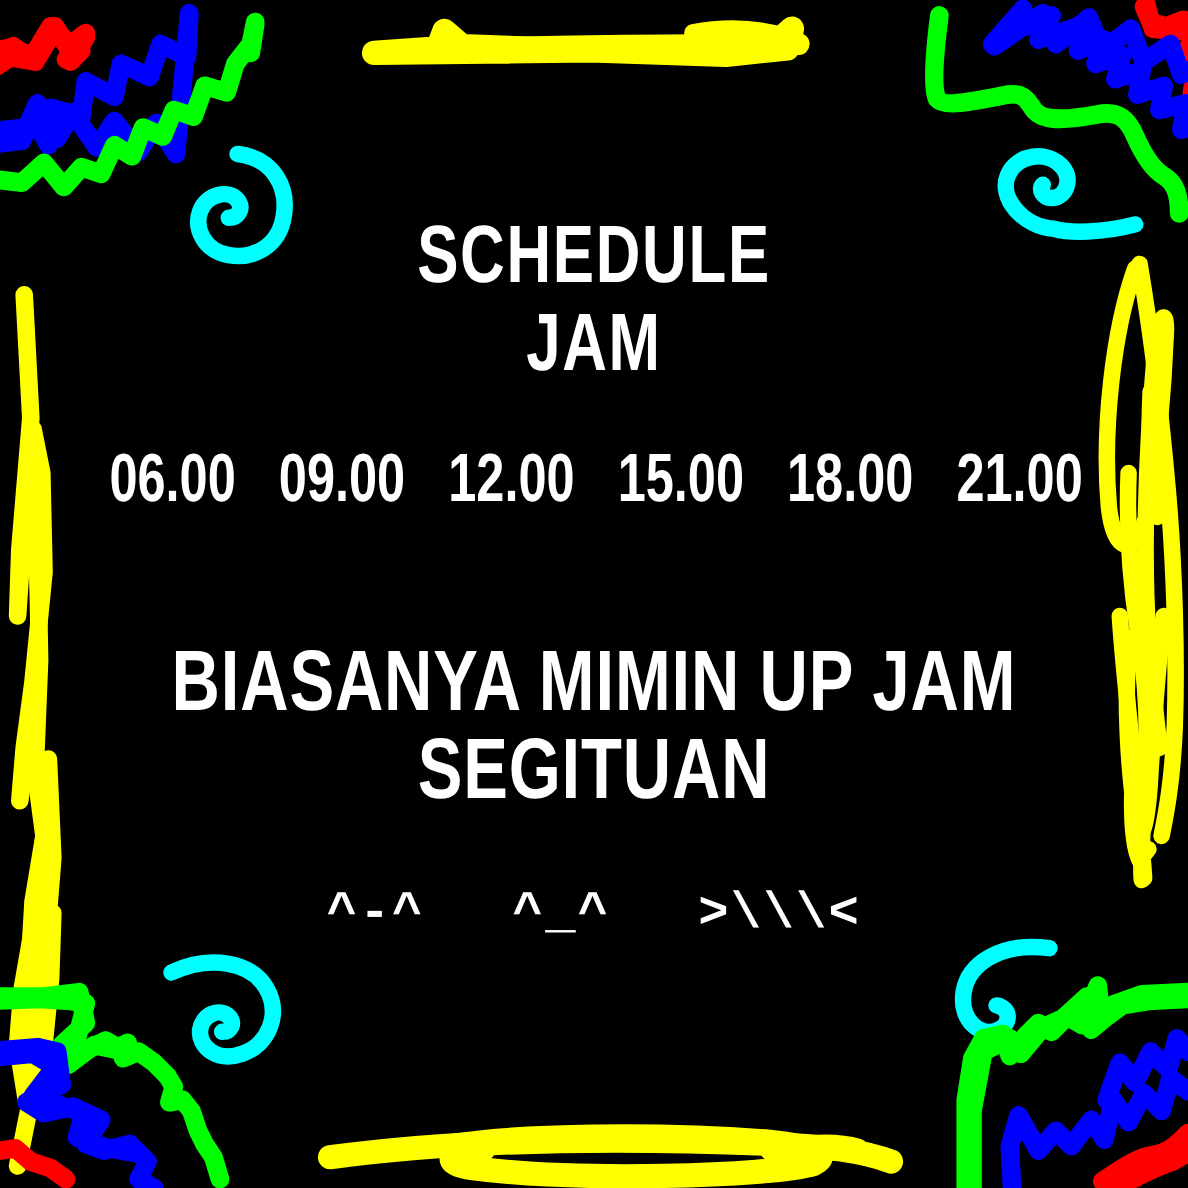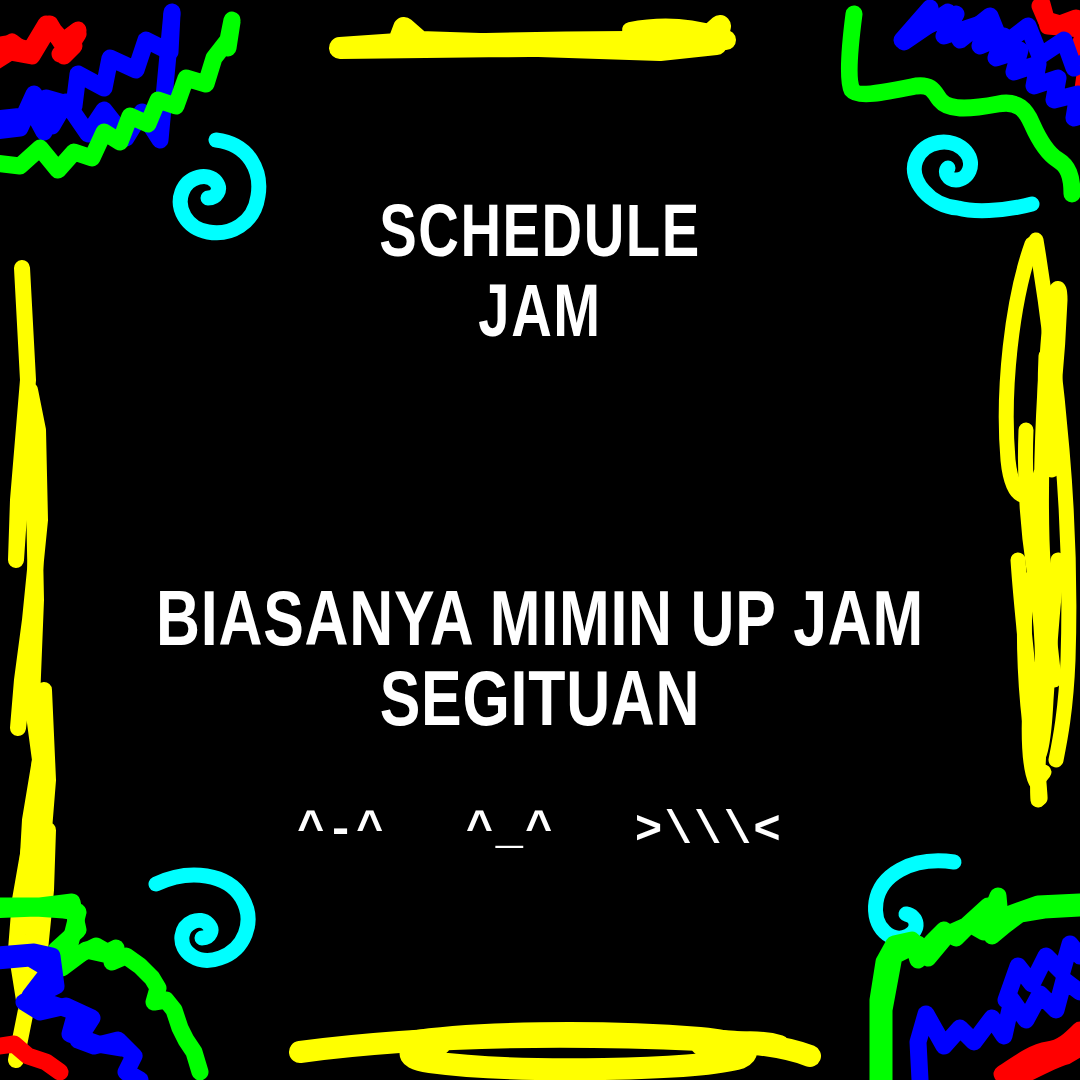--- a/index.html
+++ b/index.html
@@ -229,20 +229,28 @@
 
     </g>
   </svg>
 
   <div id="content">
 
     <div class="txt" id="title-line-1">SCHEDULE</div>
 
     <div class="txt" id="title-line-2">JAM</div>
 
+    <div id="times-row">
+        <div class="time-chip">06.00</div>
+        <div class="time-chip">09.00</div>
+        <div class="time-chip">12.00</div>
+        <div class="time-chip">15.00</div>
+        <div class="time-chip">18.00</div>
+        <div class="time-chip">21.00</div>
+      </div>
 
     <div class="txt" id="msg-line-1">BIASANYA MIMIN UP JAM</div>
 
     <div class="txt" id="msg-line-2">SEGITUAN</div>
 
     <div id="kaomoji-row">
         <div class="kaomoji">^-^</div>
         <div class="kaomoji">^_^</div>
         <div class="kaomoji">&gt;\\\&lt;</div>
       </div>

